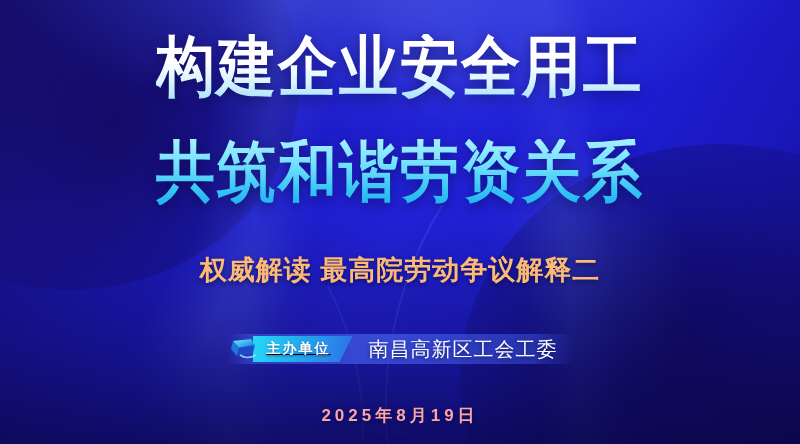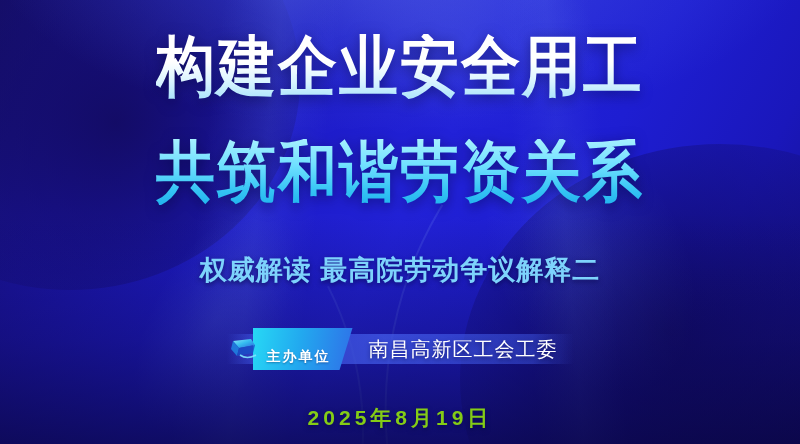--- a/index.html
+++ b/index.html
@@ -182,21 +182,21 @@
     -webkit-text-fill-color: transparent;
     filter: drop-shadow(0 3px 6px rgba(6,4,60,0.55));
     transform: scaleY(1.12);
     transform-origin: center top;
   }
 
   .subtitle {
     margin-top: 34px;
     font-size: 27px;
     font-weight: 700;
-    color: #7dd3fc;
+    color: #fdba74;
     letter-spacing: 1px;
     white-space: nowrap;
     text-shadow: 0 2px 5px rgba(5,3,55,0.6);
   }
 
   .org-rows {
     margin-top: 26px;
     display: flex;
     flex-direction: column;
     gap: 12px;
@@ -225,25 +225,26 @@
     margin-right: 2px;
     flex: none;
     z-index: 3;
   }
 
   .org-pill {
     position: relative;
     height: 26px;
     display: flex;
     align-items: center;
-    padding: 16px 22px 0 14px;
+    padding: 0 22px 0 14px;
     margin-left: -8px;
     background: linear-gradient(100deg, #27d8f5 0%, #22a9ef 46%, #2f6fe8 100%);
     clip-path: polygon(0 0, 100% 0, calc(100% - 13px) 100%, 0 100%);
     z-index: 2;
+    text-decoration: underline;
   }
   .org-pill-label {
     font-size: 14px;
     font-weight: 700;
     color: #ffffff;
     letter-spacing: 2px;
     white-space: nowrap;
     text-shadow: 0 1px 2px rgba(8,30,90,0.45);
   }
 
@@ -252,23 +253,23 @@
     font-size: 20px;
     font-weight: 400;
     color: #ffffff;
     letter-spacing: 1px;
     white-space: nowrap;
     text-shadow: 0 2px 4px rgba(5,3,55,0.55);
   }
 
   .date-text {
     margin-top: 20px;
-    font-size: 21px;
+    font-size: 17px;
     font-weight: 700;
-    color: #84cc16;
+    color: #fca5a5;
     letter-spacing: 4px;
     white-space: nowrap;
     text-shadow: 0 2px 5px rgba(5,3,55,0.6);
   }
 </style>
 </head>
 <body>
 
 <div class="poster">
 

